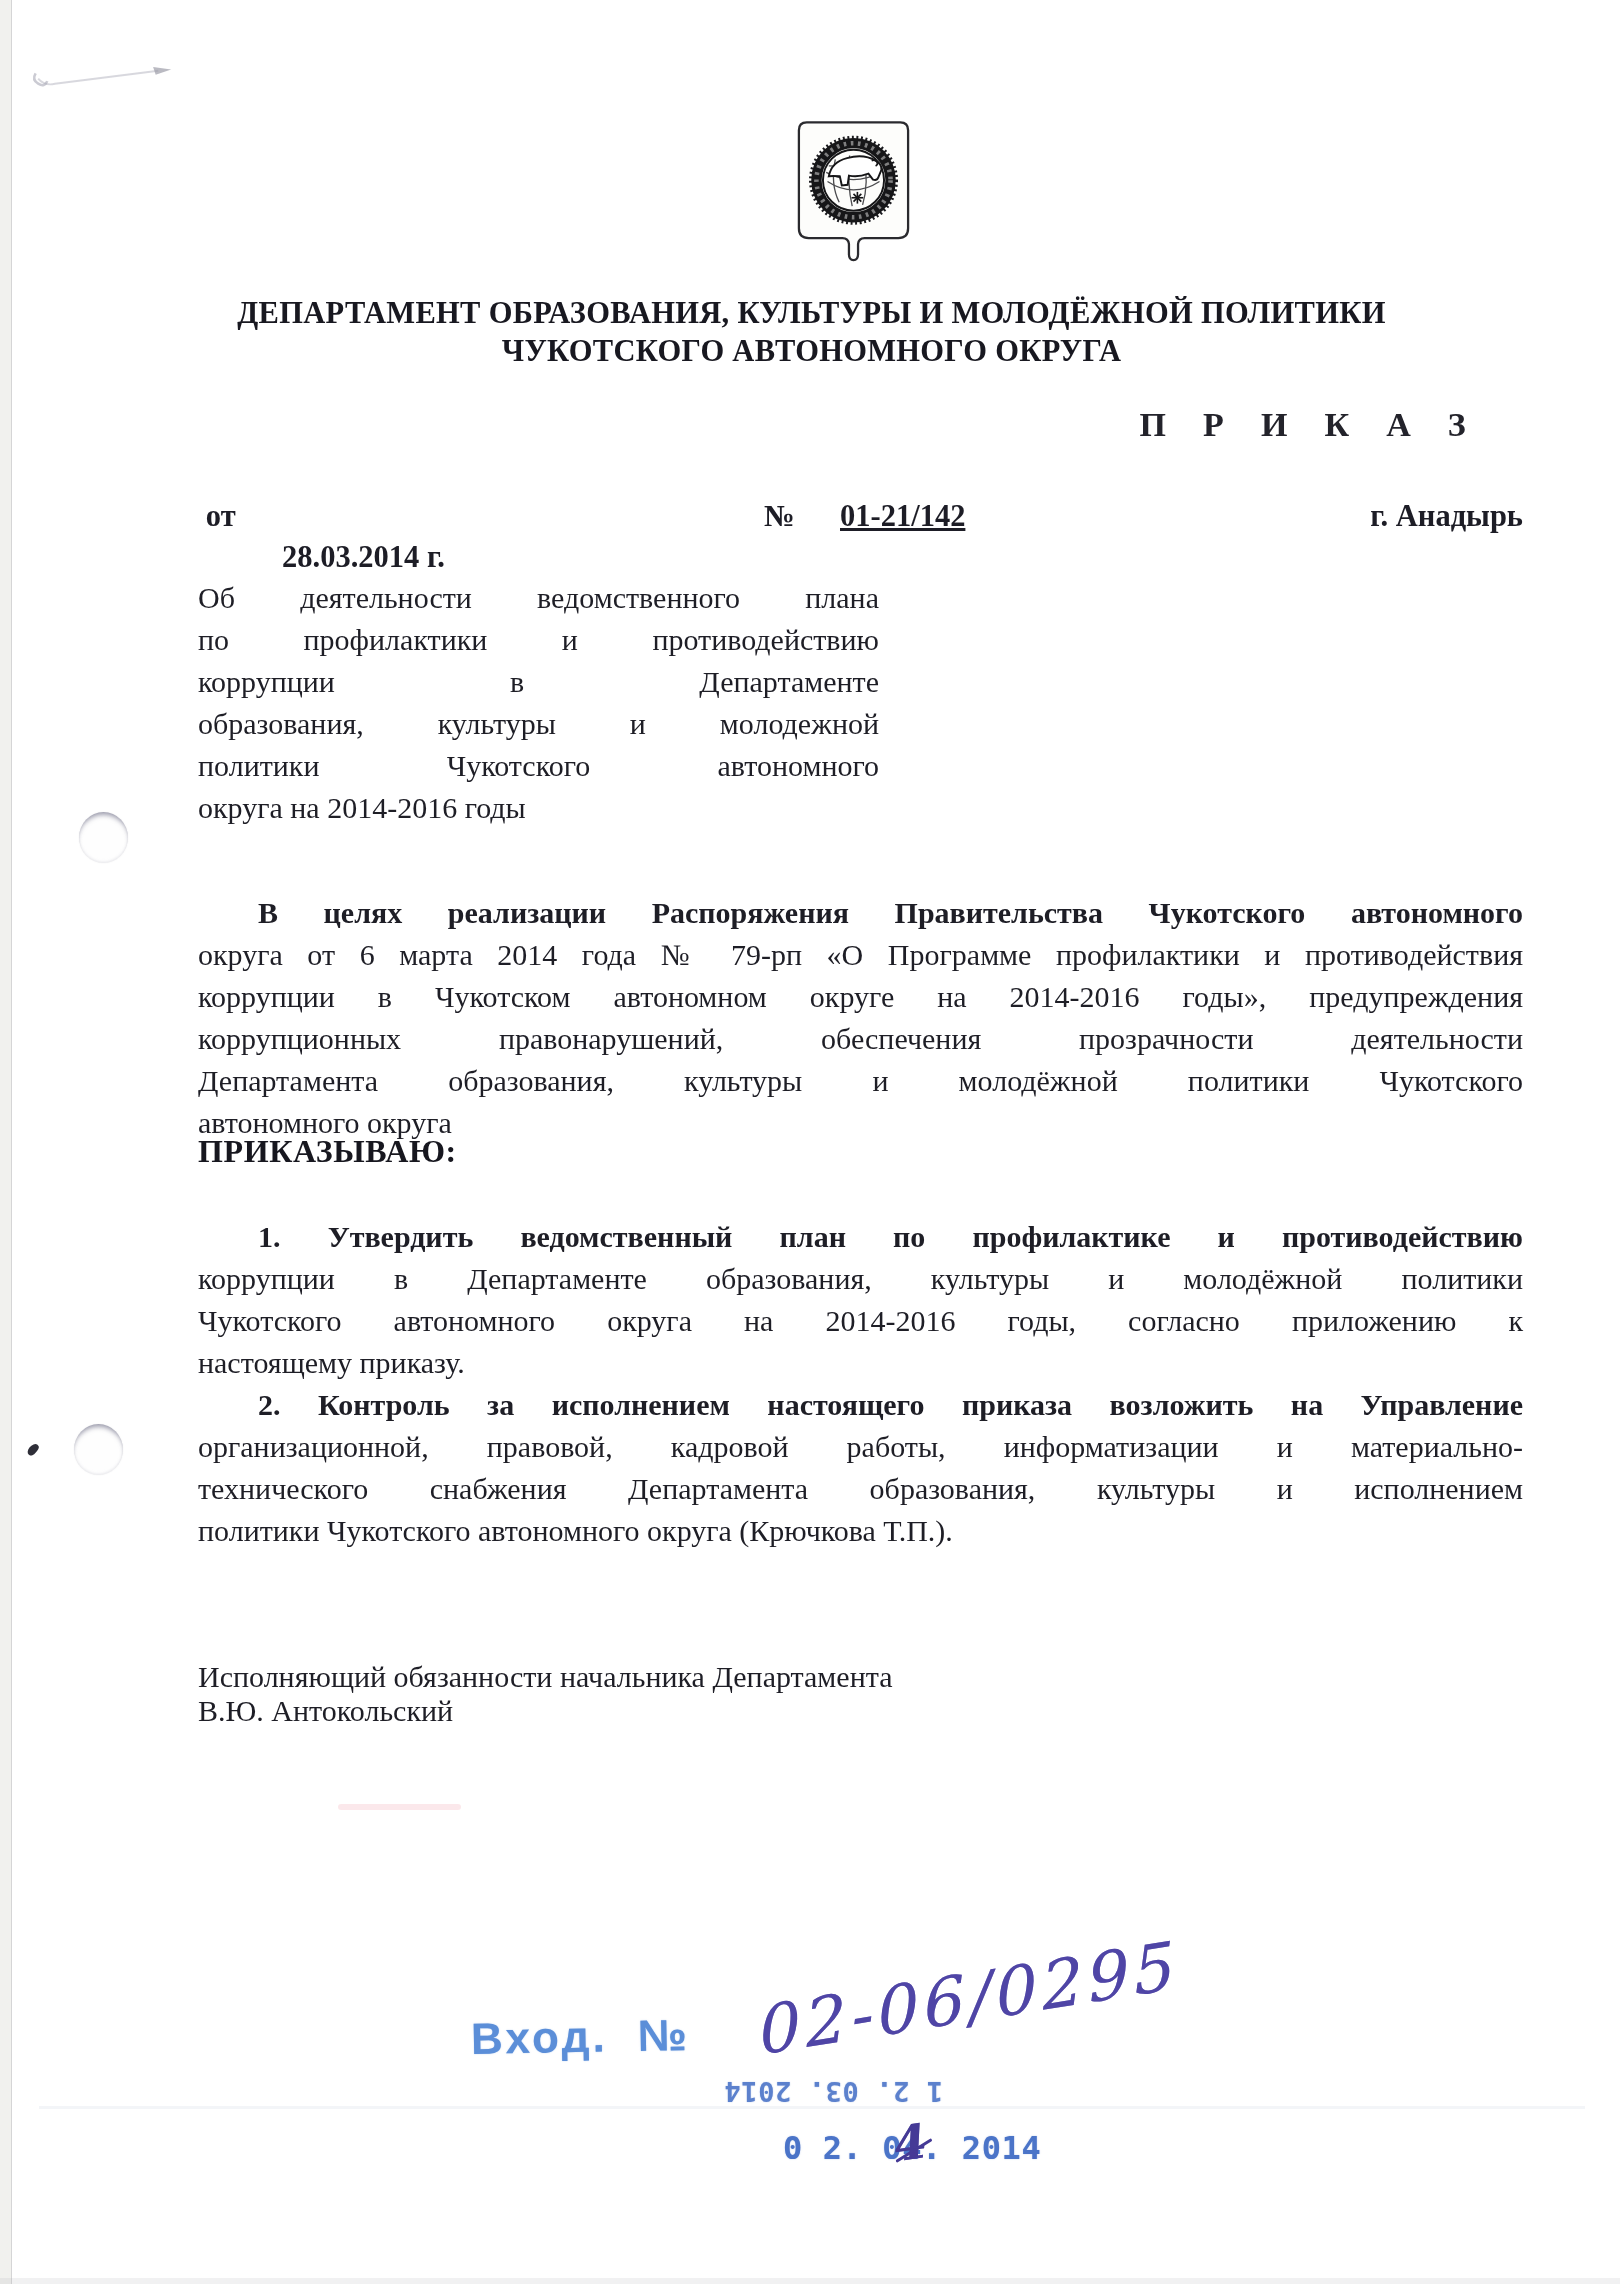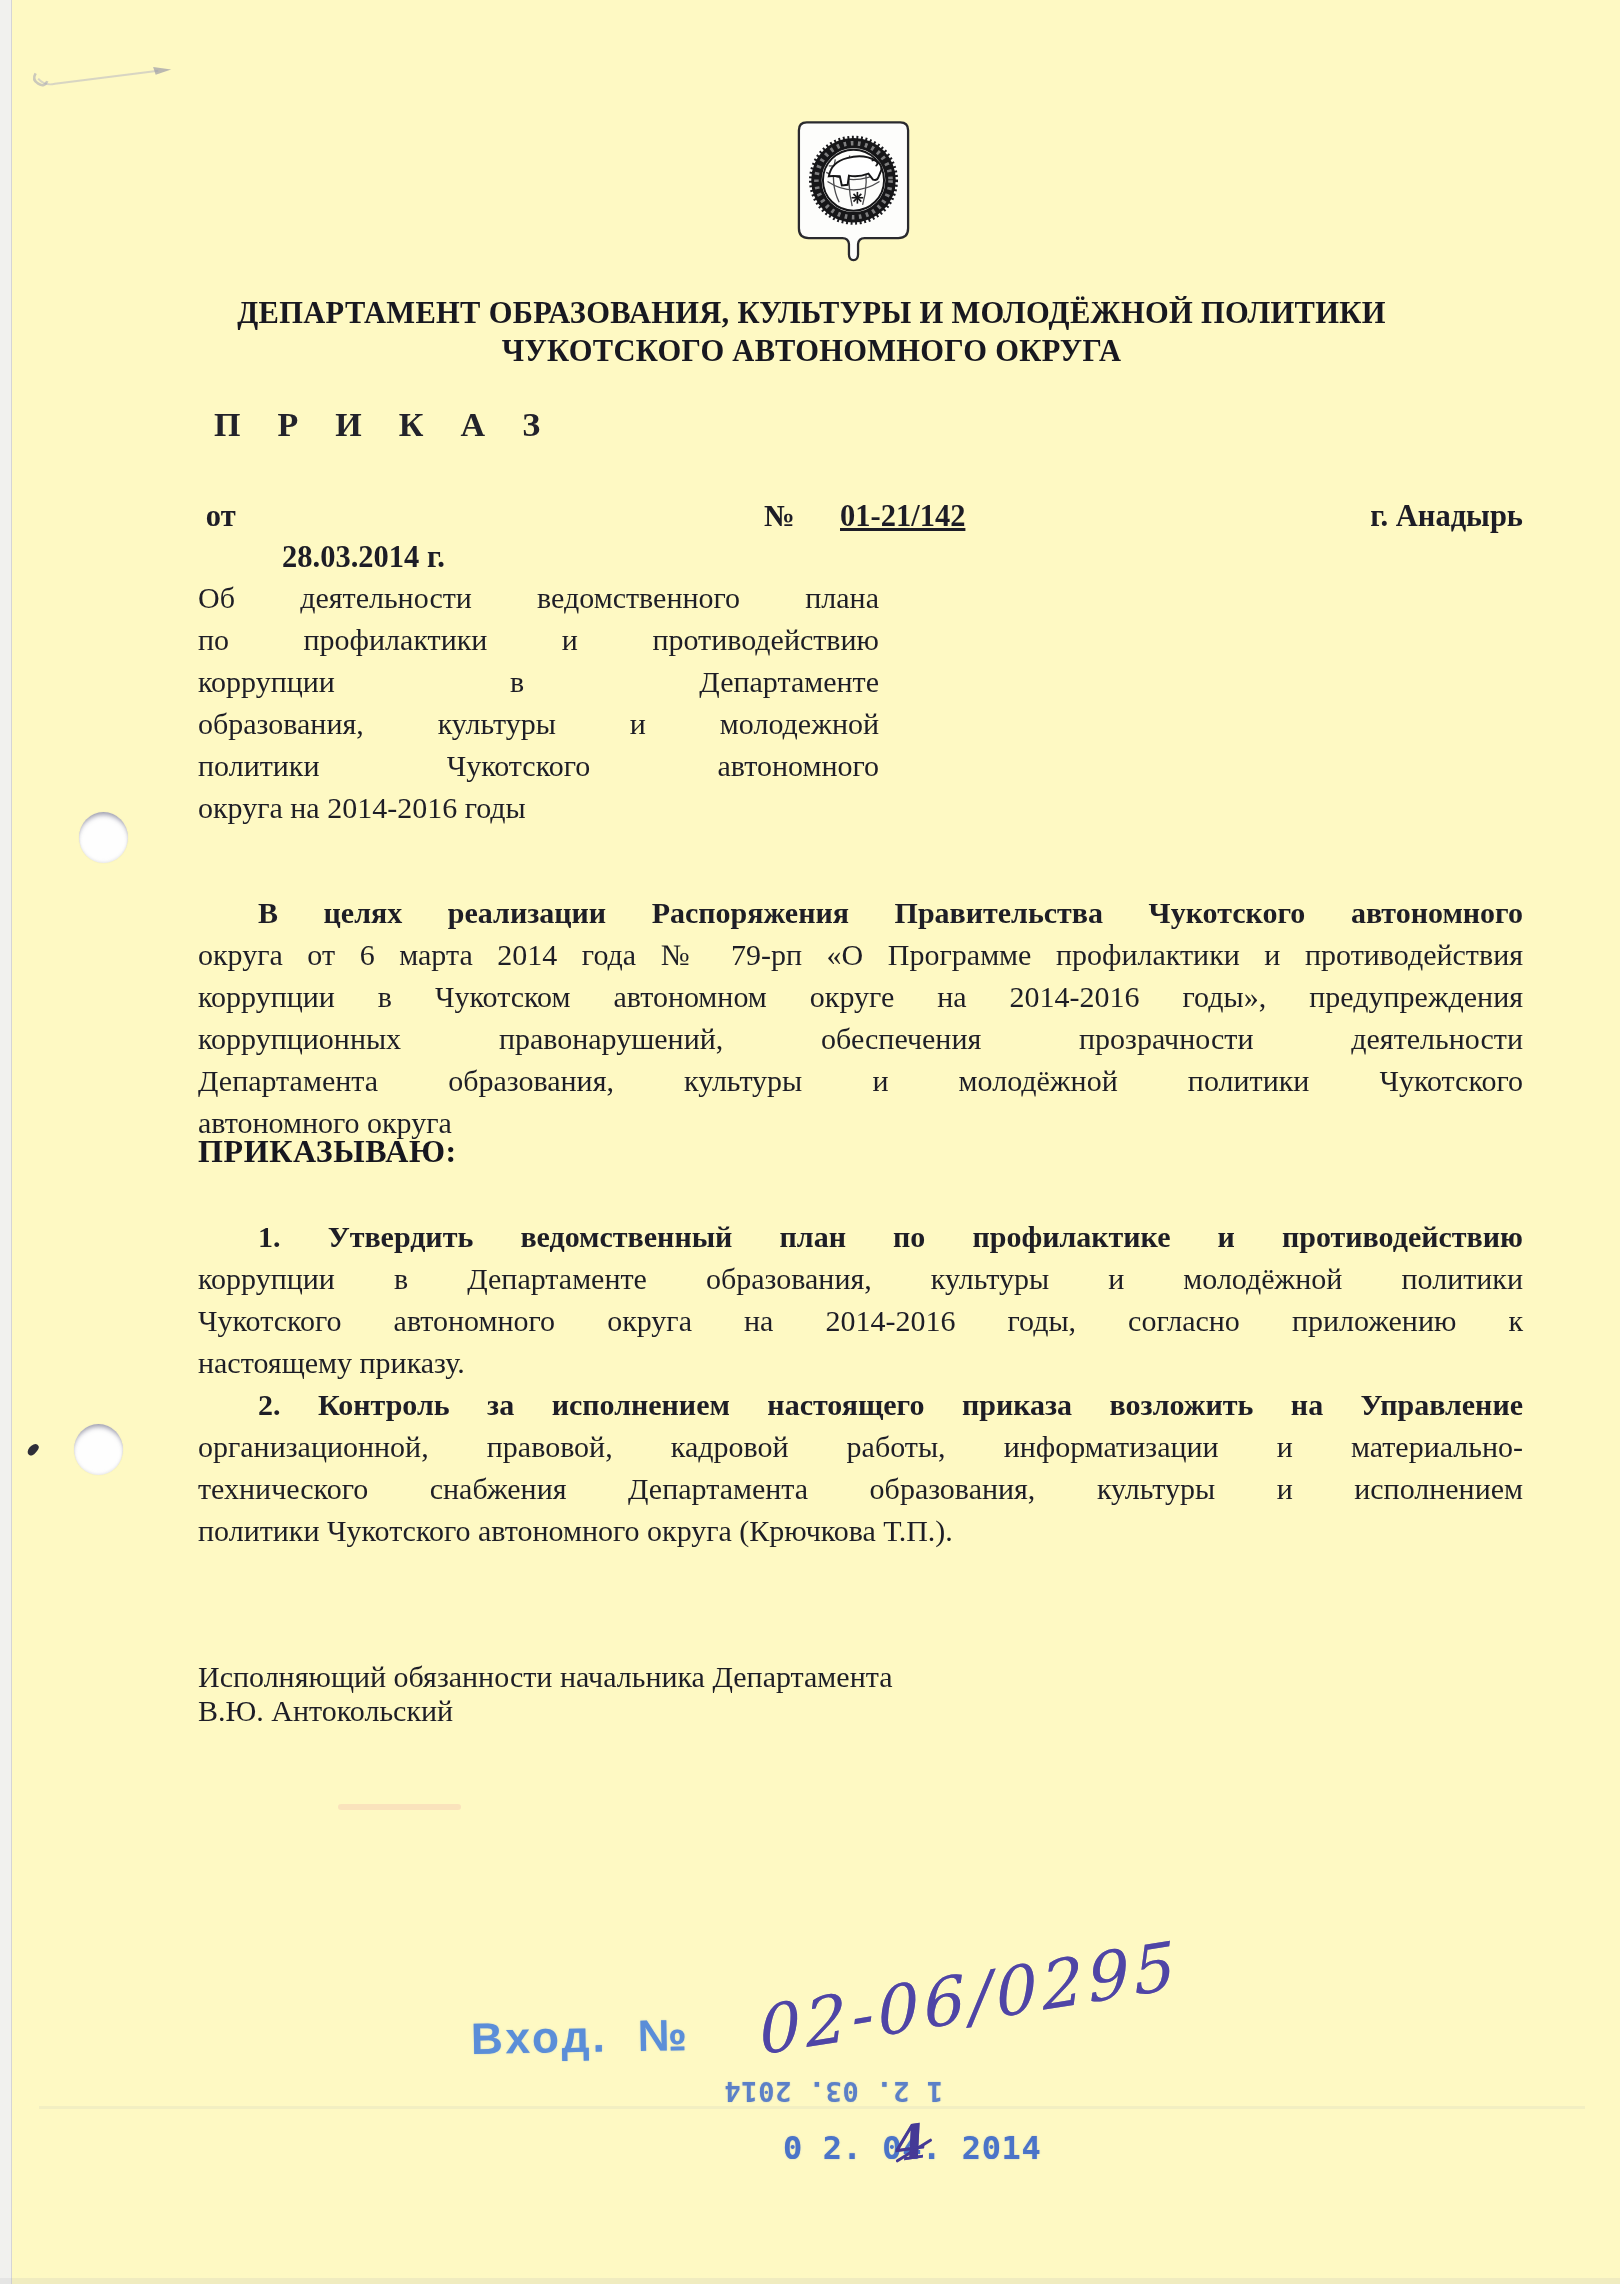--- a/index.html
+++ b/index.html
@@ -1,19 +1,19 @@
 <!DOCTYPE html>
 <html lang="ru" style="font-size:10.4px"><head>
 <meta charset="utf-8">
 <style>
   html,body{margin:0;padding:0;background:#e9e9e9;}
   .page{
     position:relative;
     width:1621px;height:2284px;
-    background:#fef9c3;
+    background:#ffffff;
     overflow:hidden;
     font-family:"Liberation Serif","DejaVu Serif",serif;
     color:#1c1c1e;
   }
   
   .edge-left{position:absolute;left:0;top:0;width:11px;height:100%;background:#f1f1ee;border-right:1.3px solid rgba(150,150,160,.30);}
   .edge-bottom{position:absolute;left:0;bottom:0;width:100%;height:6.5px;background:rgba(180,180,185,.18);}
   .scan-streak{position:absolute;left:39px;top:2106px;width:1546px;height:3.2px;background:rgba(140,155,185,.10);}
   .pink-smudge{position:absolute;left:338px;top:1804px;width:123px;height:5.8px;border-radius:3.2px;background:rgba(235,150,165,.22);}
 
@@ -30,21 +30,21 @@
   .emblem{position:absolute;left:795px;top:119px;width:117px;height:151px;}
 
   
   .org-name{
     position:absolute;left:149px;top:294px;width:1325px;
     text-align:center;font-weight:bold;font-size:30.5px;line-height:38px;
     letter-spacing:0.3px;color:#181820;
   }
   .doc-type{
     position:absolute;left:214px;top:406px;width:1266px;
-    text-align:left;font-weight:bold;font-size:34px;letter-spacing:.42em;color:#23232b;
+    text-align:right;font-weight:bold;font-size:34px;letter-spacing:.42em;color:#23232b;
   }
 
   
   .meta-row{position:absolute;left:198px;top:499px;width:1325px;height:45px;font-weight:bold;font-size:30.5px;color:#1d1d26;}
   .meta-date-label{position:absolute;left:7.8px;top:0;}
   .meta-date-value{position:absolute;left:84px;top:0;margin-top:41px;}
   .meta-num-label{position:absolute;left:566px;top:0;}
   .meta-num-value{position:absolute;left:642px;top:0;text-decoration:underline;}
   .meta-city{position:absolute;right:0;top:0;}
 

